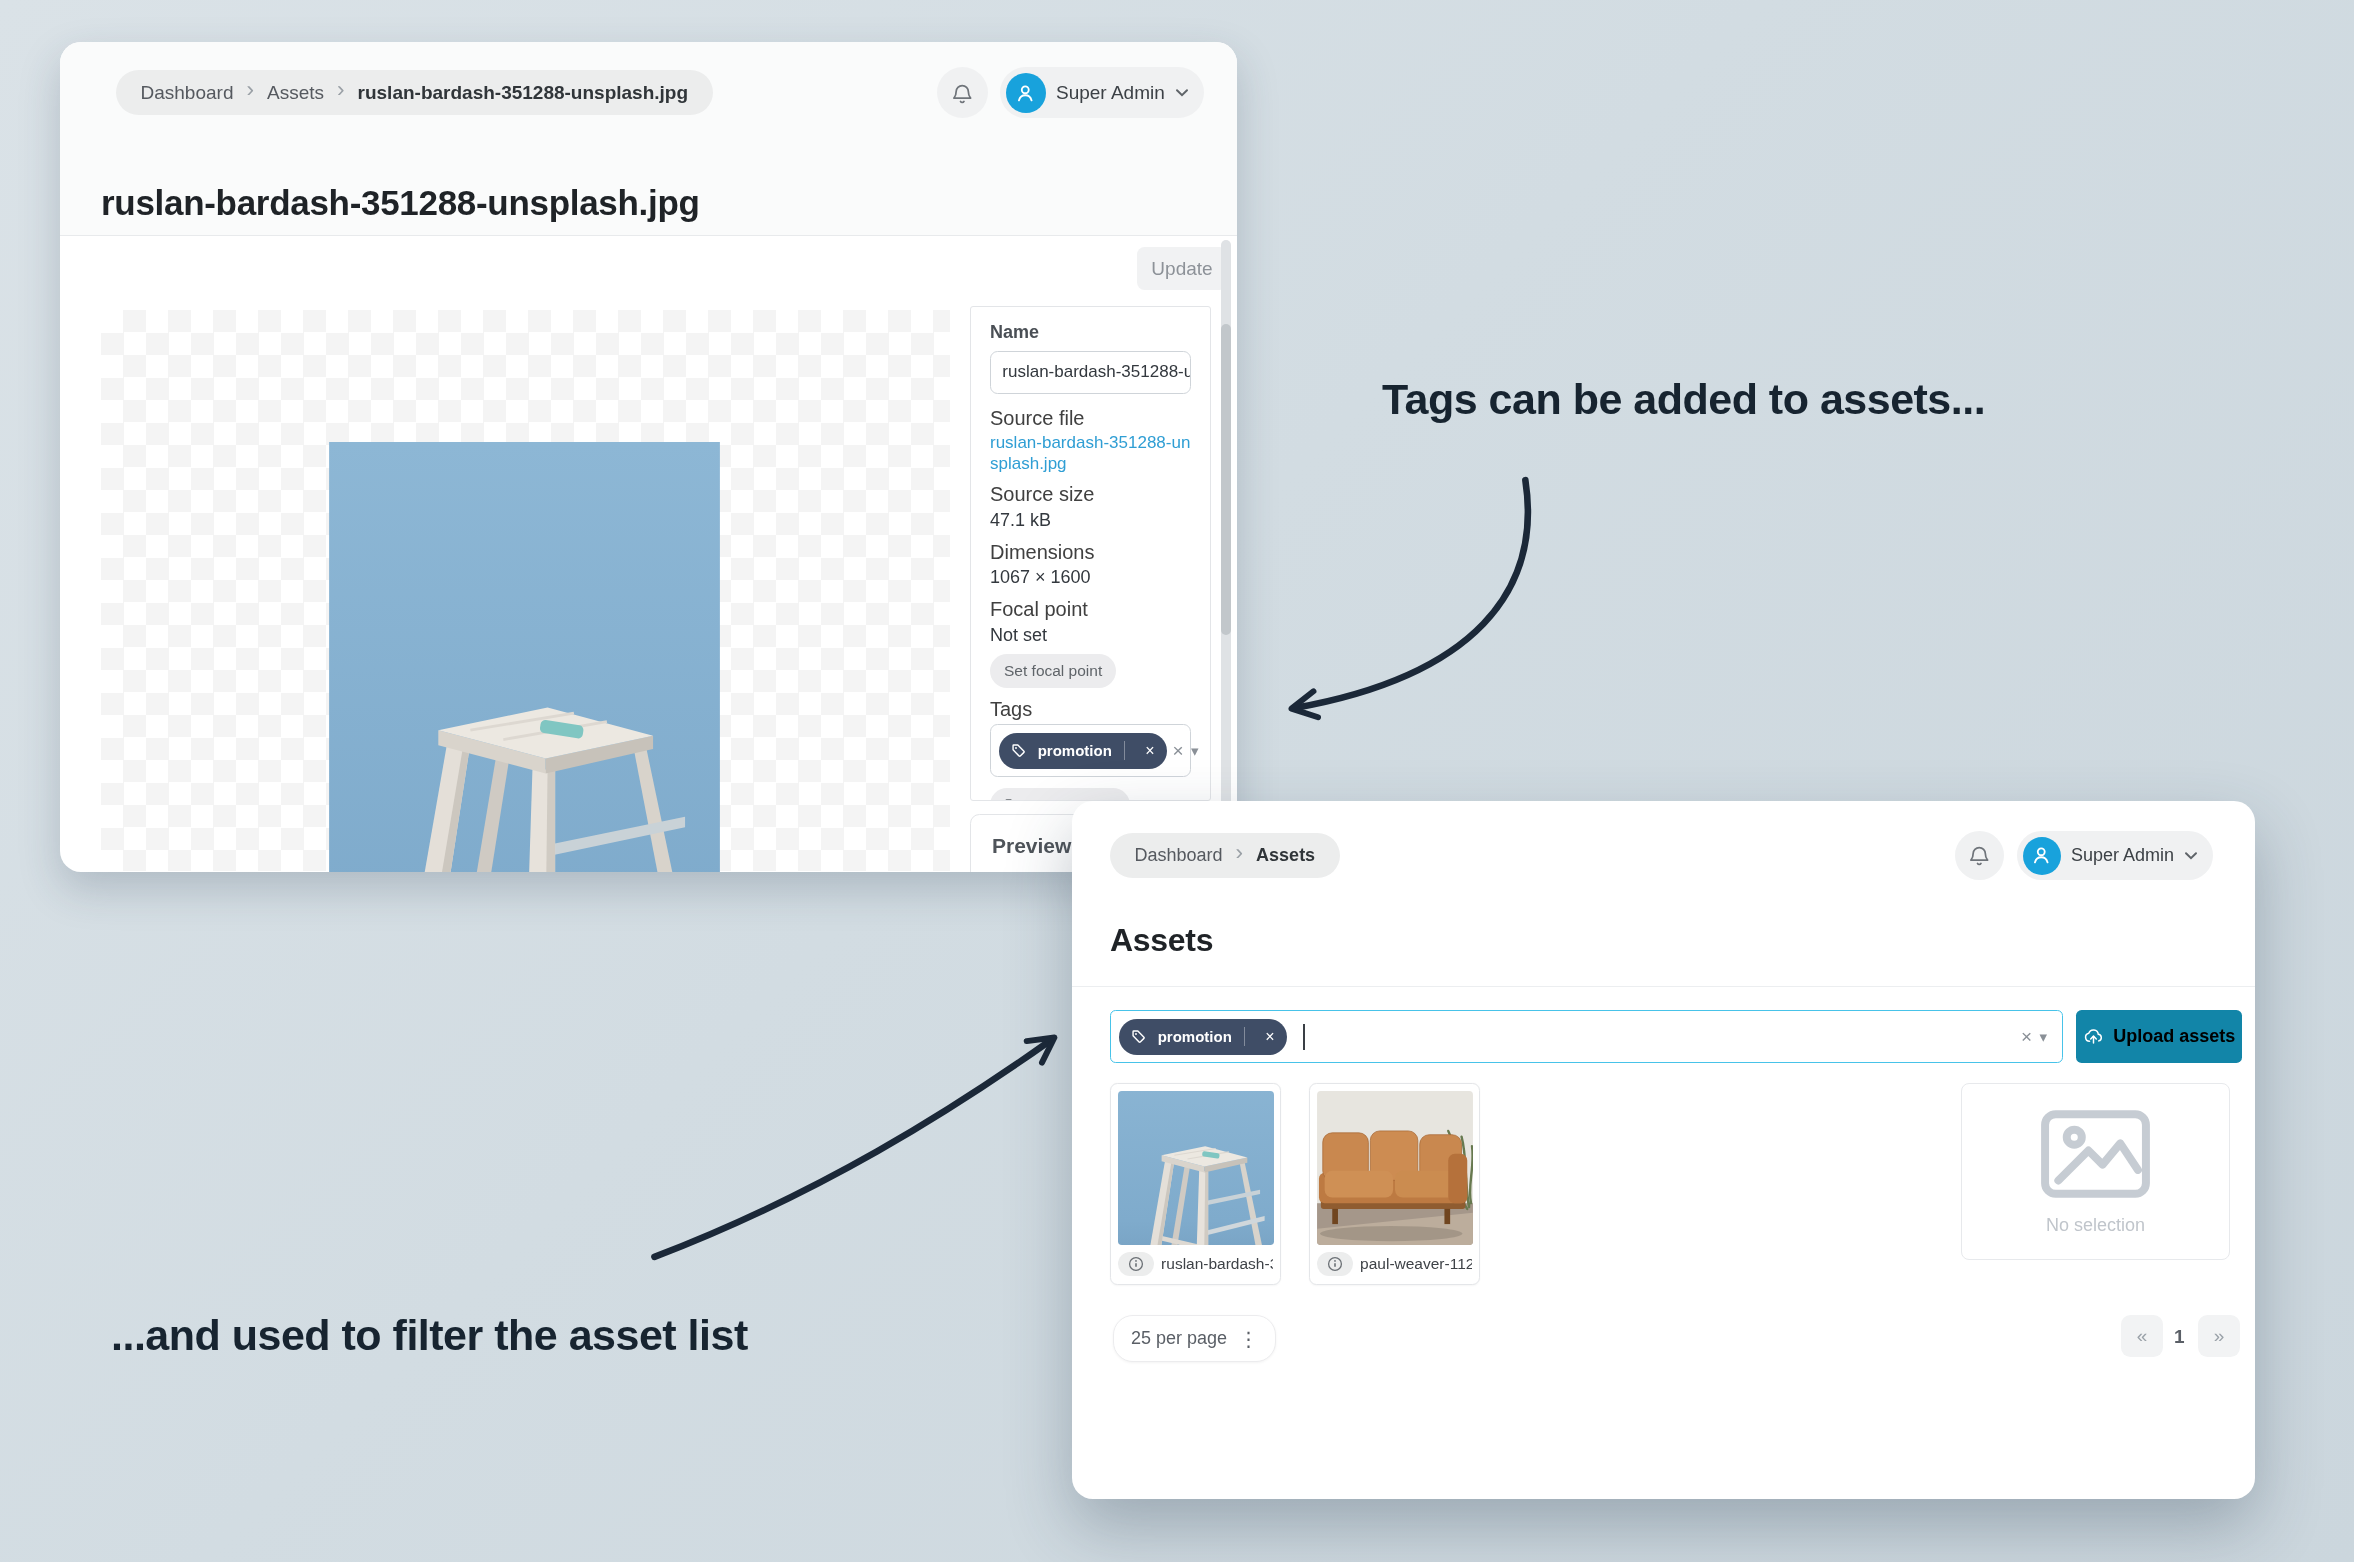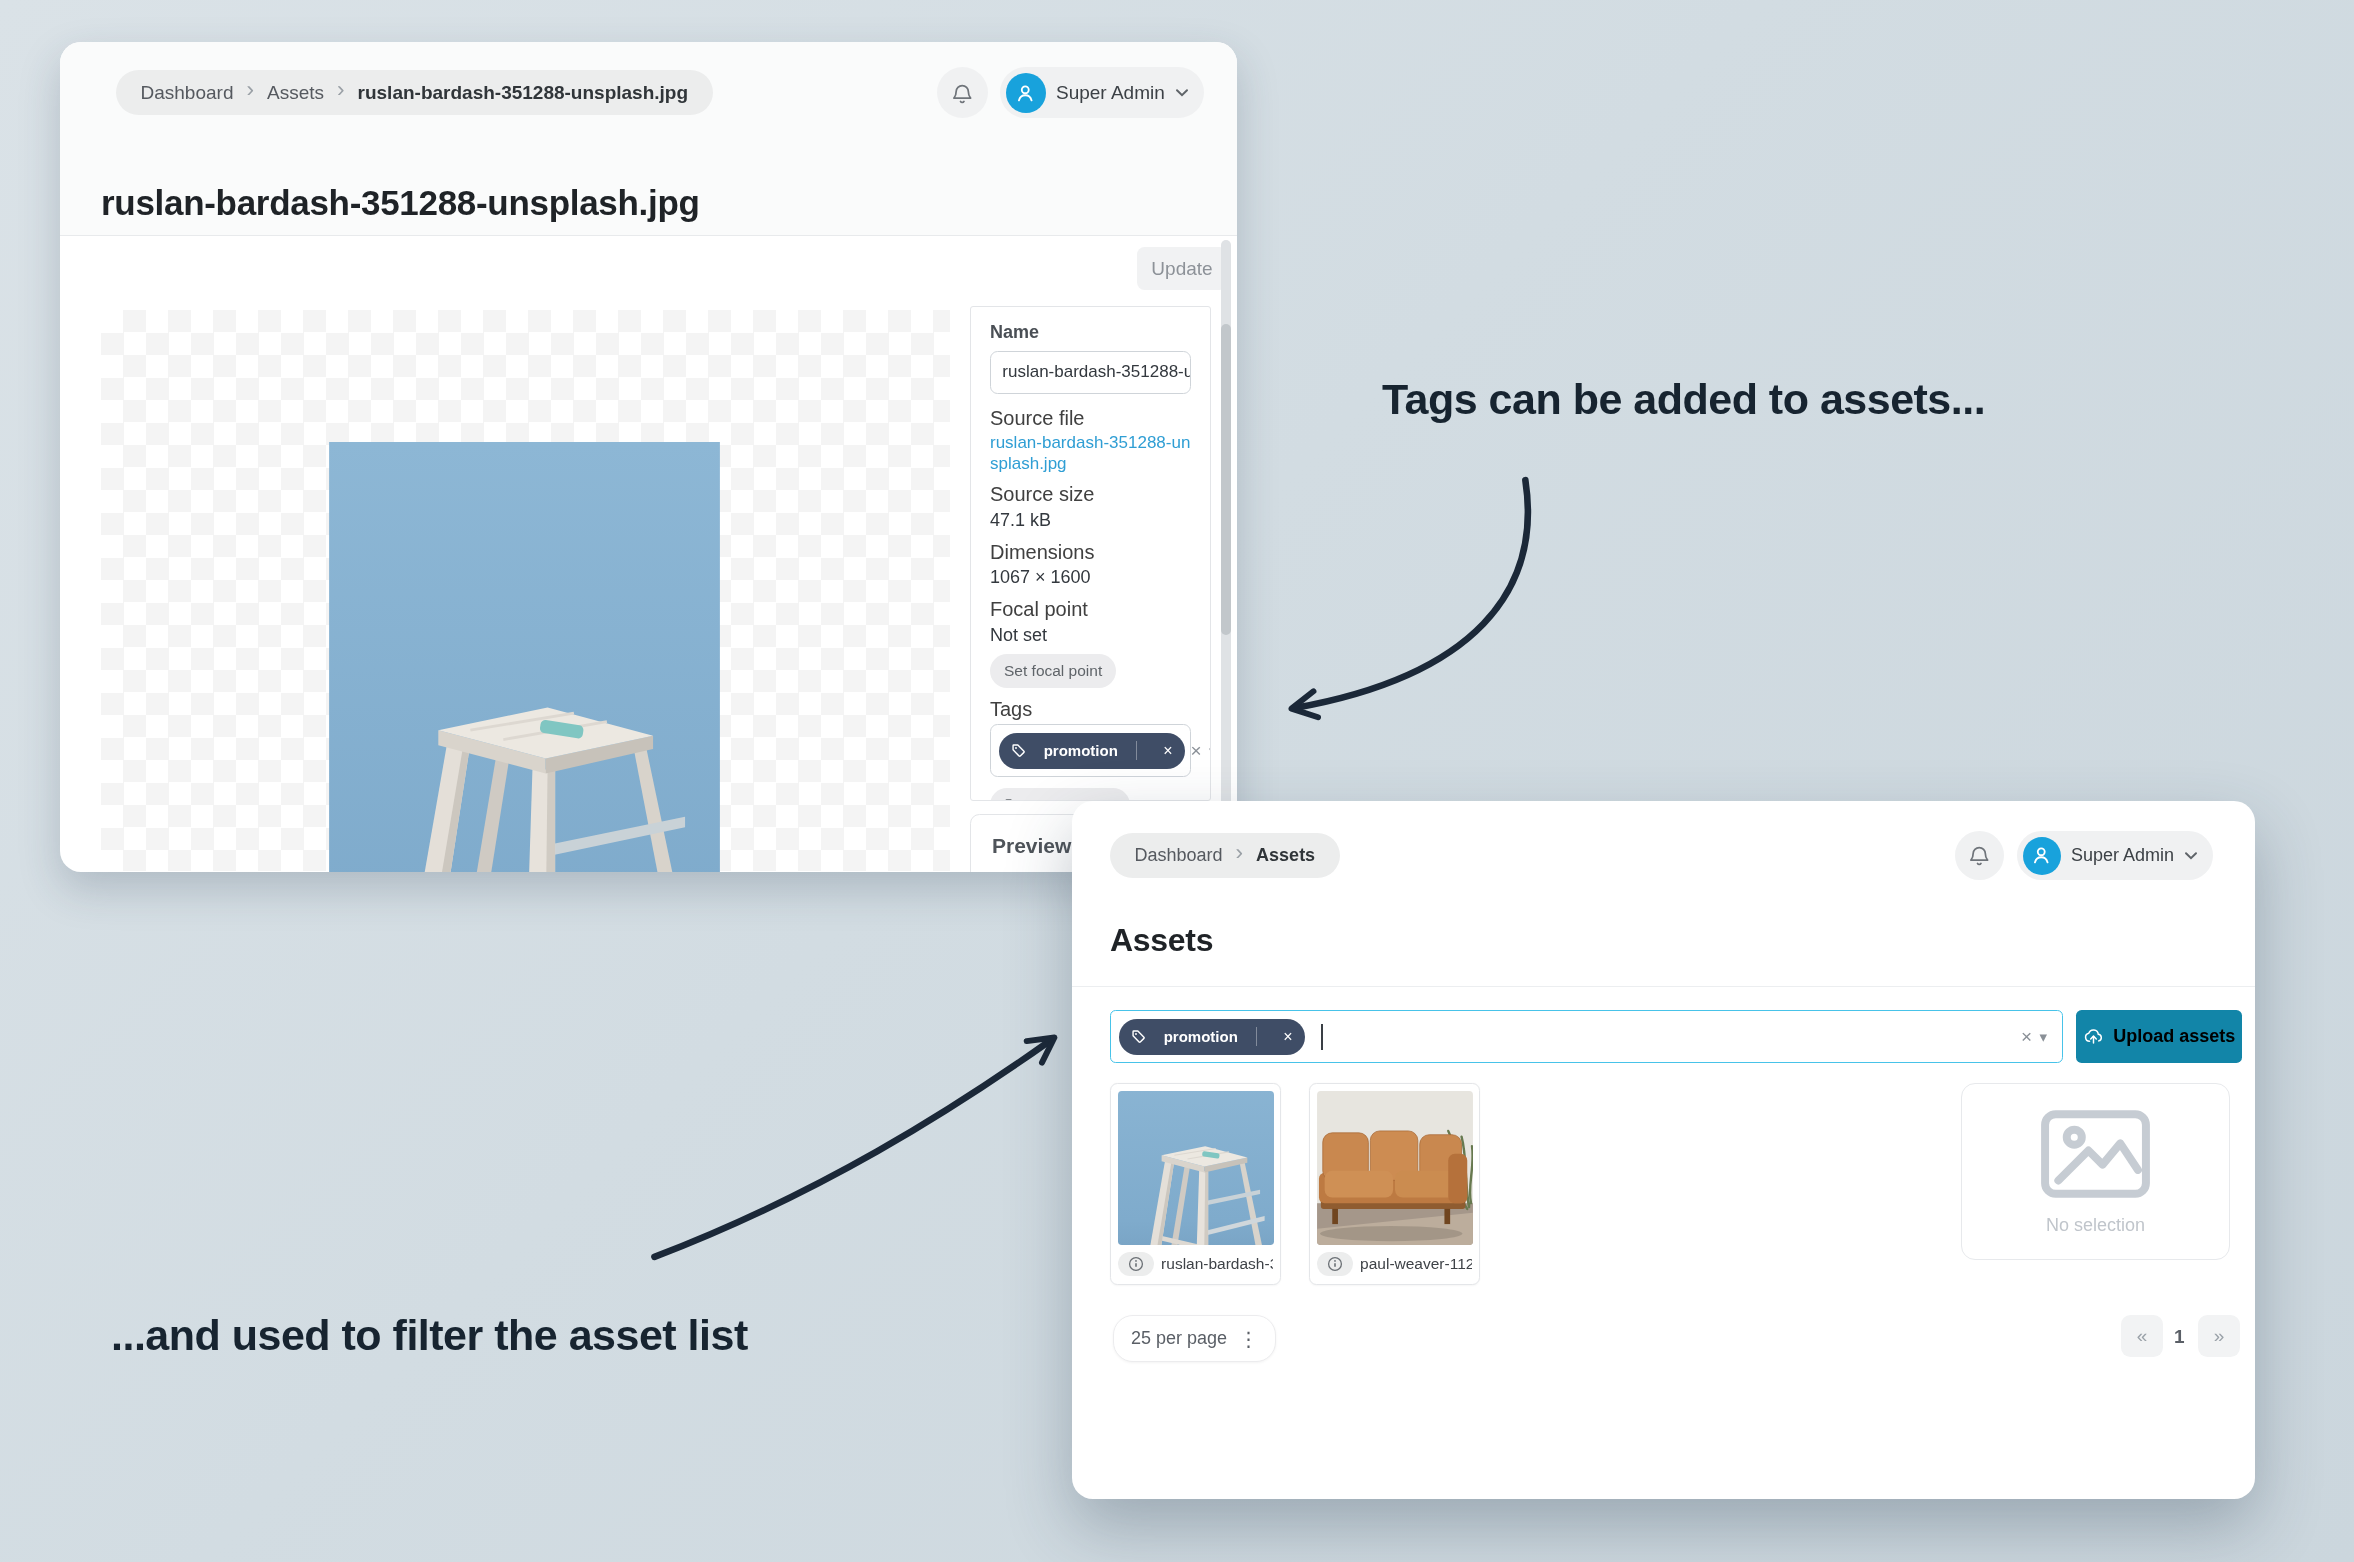--- a/index.html
+++ b/index.html
@@ -35,21 +35,21 @@
   .fname{font-size:18px;color:#4a4f55;font-weight:600;margin-bottom:7.5px;}
   .tinput{box-sizing:border-box;width:100%;height:43px;border:1.4px solid #cfd4d9;border-radius:7.5px;
           padding:0 11.3px;font-size:17px;color:#33383e;font-family:inherit;white-space:nowrap;overflow:hidden;
           display:flex;align-items:center;background:#fff;}
   .filelink{font-size:17px;line-height:1.2;color:#2f9ed4;word-break:break-all;}
   .pillbtn{display:inline-flex;align-items:center;gap:7.5px;background:#ececee;border:none;border-radius:17px;
            height:34px;padding:0 14px;font-size:15.5px;color:#5f6469;font-family:inherit;}
   .tagselect{box-sizing:border-box;width:100%;height:53px;border:1.4px solid #cfd4d9;border-radius:7.5px;
              display:flex;align-items:center;padding:0 11.3px 0 7.5px;background:#fff;}
   .chip{display:flex;align-items:center;background:#3f4d66;color:#fff;border-radius:19px;height:36px;
-        padding:0 3.8px 0 12.2px;gap:18px;font-size:15px;font-weight:700;}
+        padding:0 3.8px 0 12.2px;gap:12px;font-size:15px;font-weight:700;}
   .chip svg{width:15px;height:15px;}
   .chipdiv{width:0.9px;height:19px;background:rgba(255,255,255,.35);}
   .chipx{font-size:16px;font-weight:400;padding:0 8.5px;color:#fff;}
   .selx{margin-left:auto;color:#8a9097;font-size:19px;padding:0 5.6px;}
   .selcaret{color:#8a9097;font-size:15px;padding-left:1.9px;}
   .prevcard{position:absolute;background:#fff;border:0.9px solid #e3e5e8;border-radius:9.4px;box-sizing:border-box;
             padding:19px 21px;font-size:21px;color:#4f545a;font-weight:600;}
   .scrollbar{position:absolute;width:10.4px;border-radius:5.6px;background:#dfe2e5;}
   .scrollthumb{position:absolute;width:10.4px;border-radius:5.6px;background:#c2c7cb;}
   .divider{position:absolute;height:0.9px;background:#eceef0;}
@@ -61,21 +61,21 @@
                font-family:inherit;}
   .btn-primary svg{width:21px;height:21px;}
   .asset-card{position:absolute;width:171px;background:#fff;border:0.9px solid #e4e6e9;border-radius:7.5px;
               box-sizing:border-box;padding:6.6px;box-shadow:0 0.9px 1.9px rgba(0,0,0,.04);}
   .thumbwrap{width:156px;height:154px;border-radius:3.8px;overflow:hidden;}
   .cardrow{display:flex;align-items:center;gap:7.5px;margin-top:6.6px;height:26px;}
   .infopill{flex:0 0 auto;width:36px;height:24.5px;border-radius:12.2px;background:#eceded;display:flex;
             align-items:center;justify-content:center;color:#6b7075;}
   .infopill svg{width:16px;height:16px;}
   .cardlabel{font-size:15.5px;color:#3f4348;white-space:nowrap;overflow:hidden;}
-  .noselect{position:absolute;box-sizing:border-box;border:0.9px solid #e7e9ec;border-radius:14px;background:#fff;
+  .noselect{position:absolute;box-sizing:border-box;border:0.9px solid #e7e9ec;border-radius:8px;background:#fff;
             display:flex;flex-direction:column;align-items:center;justify-content:center;gap:15px;}
   .noselect-text{font-size:18px;color:#c0c5cb;}
   .perpage{position:absolute;display:flex;align-items:center;gap:11.3px;height:45px;padding:0 17px;border-radius:20px;
            background:#fff;border:0.9px solid #ececee;box-shadow:0 0.9px 2.8px rgba(0,0,0,.05);font-size:18px;color:#5a5f66;}
   .kebab{font-size:20px;color:#5a5f66;line-height:1;}
   .pagbtn{position:absolute;width:42px;height:42px;border-radius:9.4px;background:#f2f3f4;border:none;display:flex;
           align-items:center;justify-content:center;font-size:19px;color:#9aa1a8;font-family:inherit;}
   .pagnum{position:absolute;width:24.5px;text-align:center;font-size:19px;font-weight:600;color:#5a5f66;}
   .note{position:absolute;font-size:43px;font-weight:700;color:#172430;letter-spacing:-0.5px;white-space:nowrap;}
   .arrowlayer{position:absolute;left:0;top:0;width:2354px;height:1562px;pointer-events:none;}

